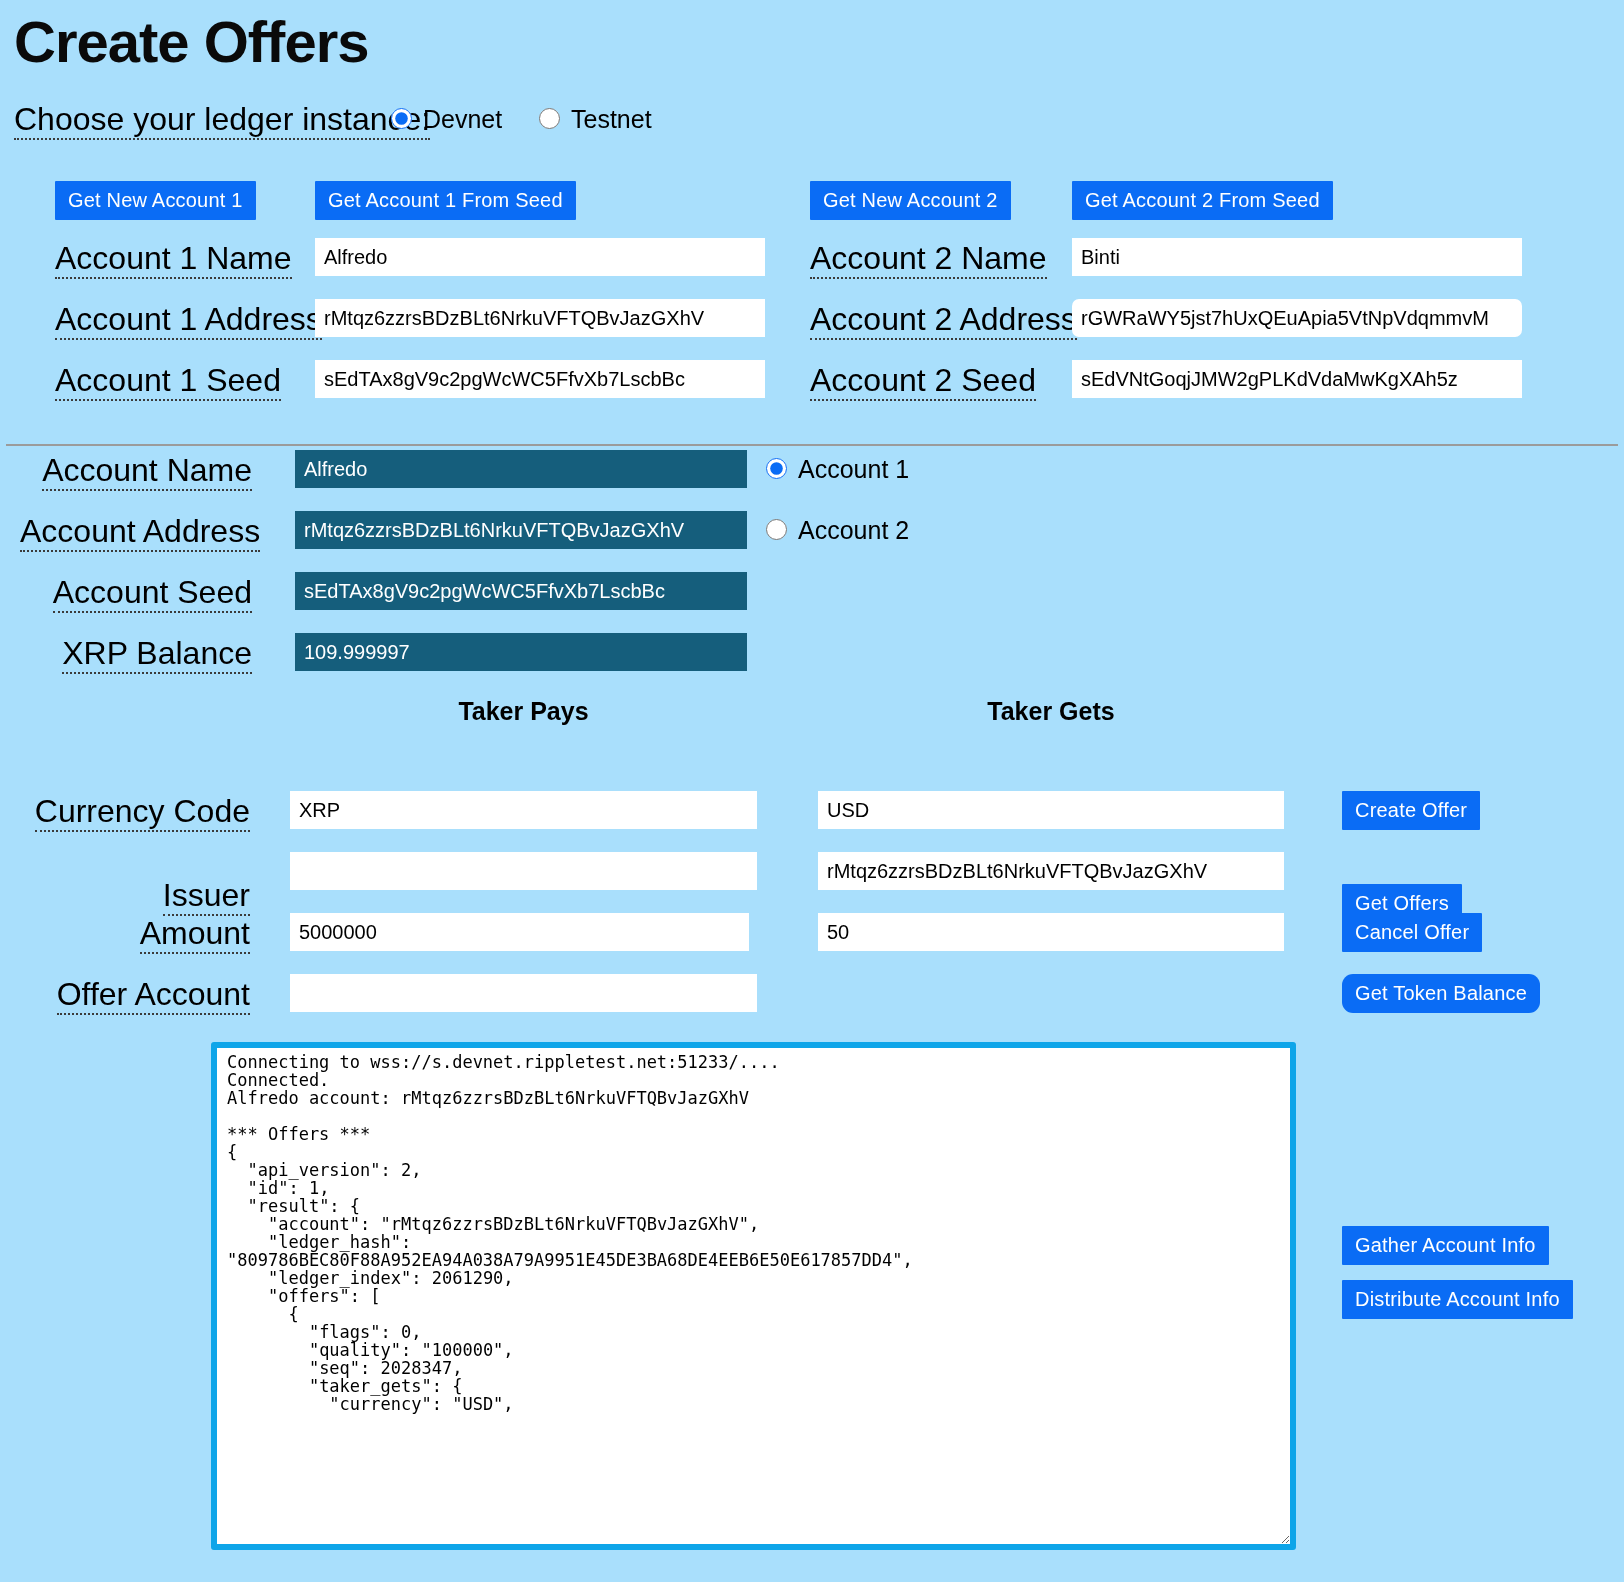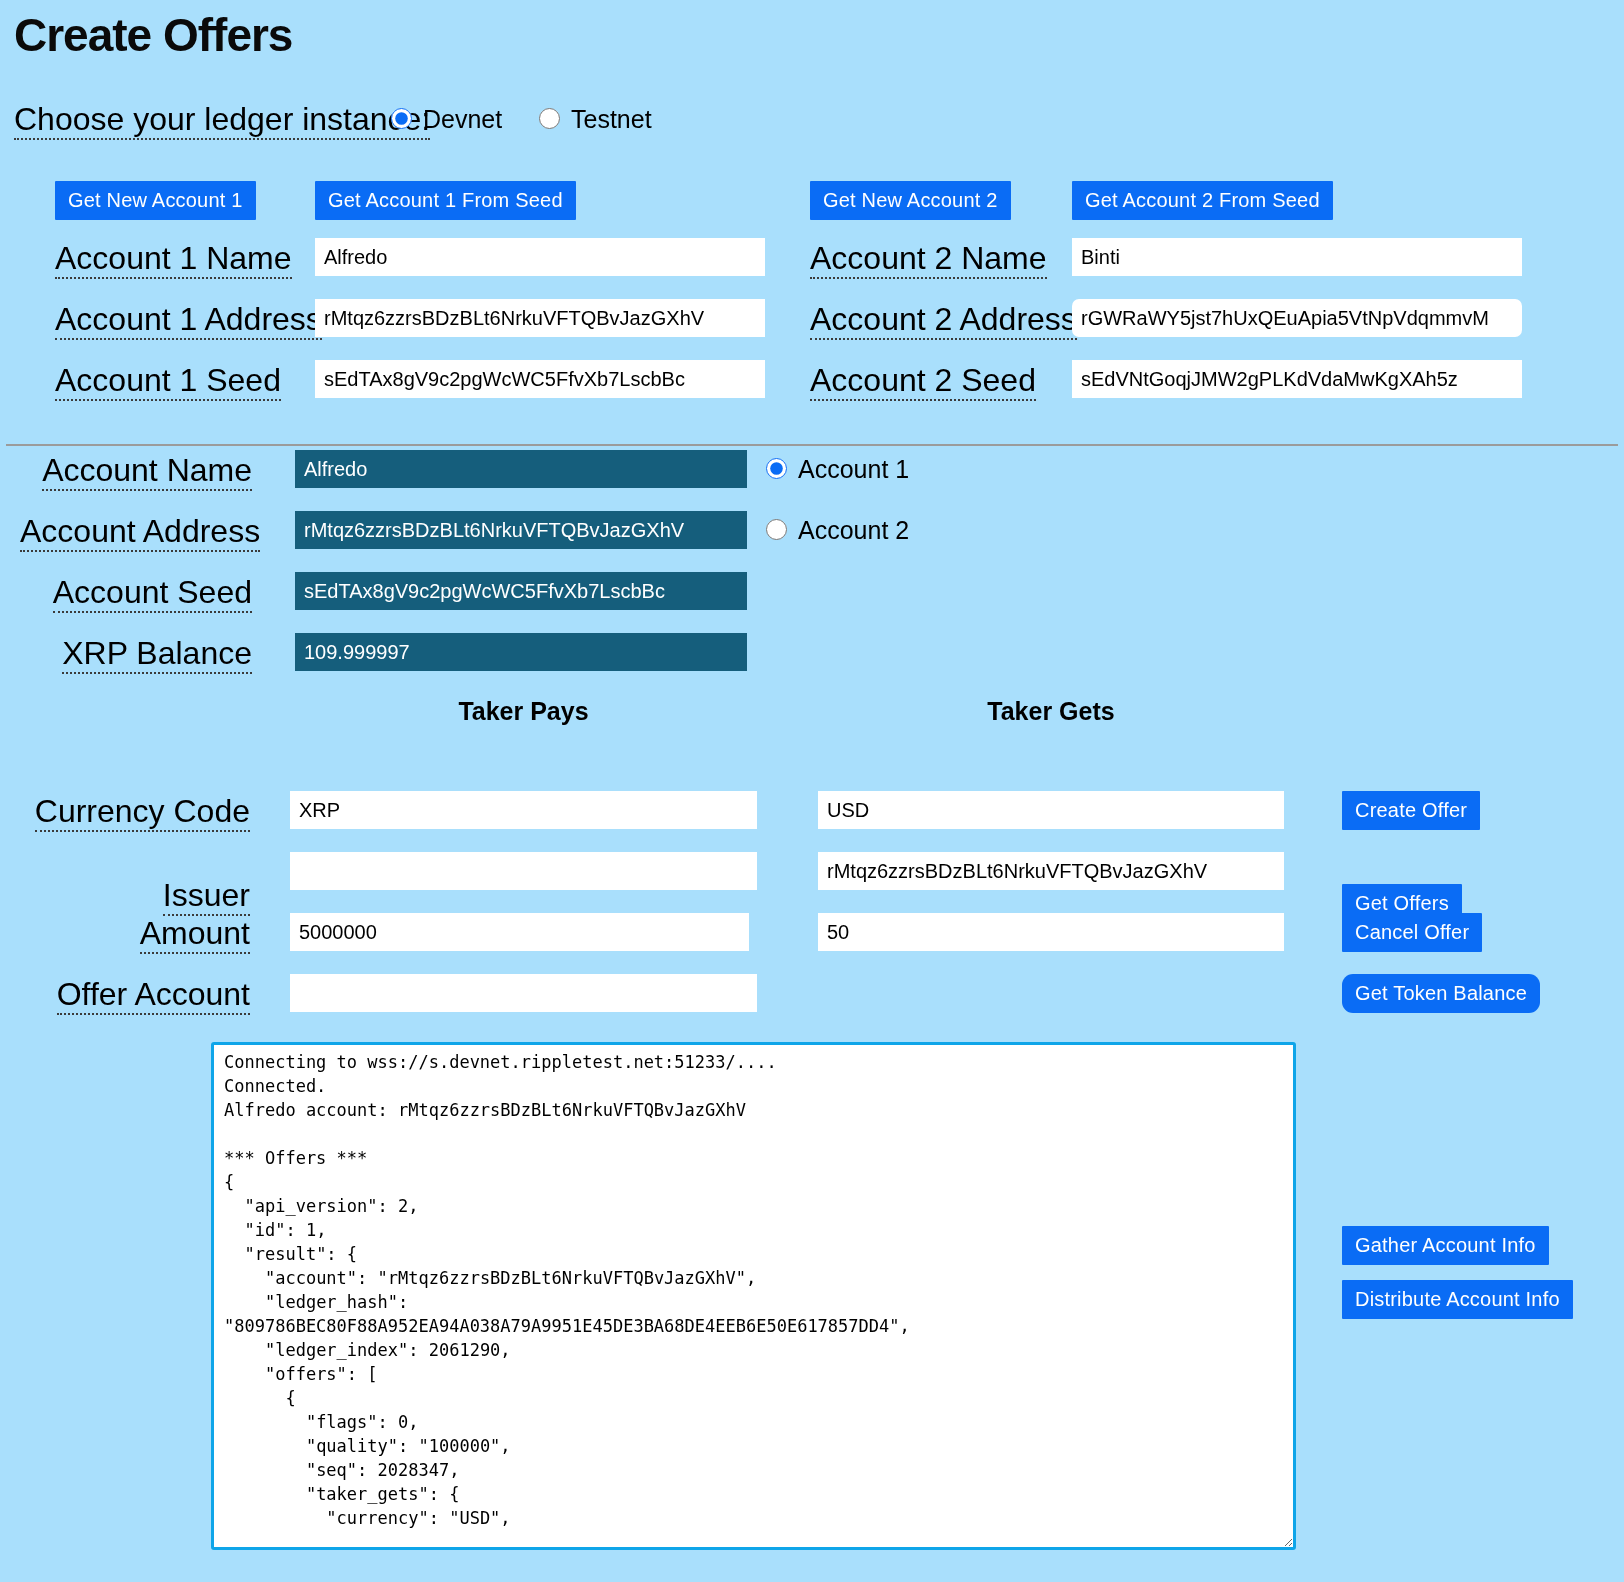--- a/index.html
+++ b/index.html
@@ -4,21 +4,21 @@
 <style>
   html,body{margin:0;padding:0;}
   body{
     width:1624px;height:1582px;position:relative;overflow:hidden;
     background:#A9DFFC;
     font-family:"Liberation Sans",sans-serif;
     color:#000;
   }
   .abs{position:absolute;}
   .page-title{
-    font-size:46px;font-weight:700;letter-spacing:-1px;margin:0;
+    font-size:58px;font-weight:700;letter-spacing:-1px;margin:0;
     font-family:"Liberation Sans",sans-serif;color:#0a0a0a;
   }
   .lbl{
     font-size:32px;color:#000;line-height:30px;white-space:nowrap;
   }
   .lbl .dotted{
     border-bottom:2px dotted #3a3a3a;padding-bottom:1px;
   }
   .lbl-right{text-align:right;}
   .btn{
@@ -36,22 +36,22 @@
     background:#155E7C;color:#ffffff;
   }
   input[type="radio"]{
     width:21px;height:21px;margin:0;accent-color:#0A6CF5;cursor:pointer;
   }
   .radio-lbl{font-size:25px;line-height:26px;white-space:nowrap;}
   .col-header{font-size:25px;font-weight:700;text-align:center;}
   .divider{height:2px;background:#9b9b9b;border:none;margin:0;}
   .console{
     box-sizing:border-box;width:1085px;height:508px;
-    background:#ffffff;border:3px solid #0ea5e9;border-radius:3px;
-    font-family:"DejaVu Sans Mono",monospace;font-size:17px;line-height:24px;
+    background:#ffffff;border:6px solid #0ea5e9;border-radius:3px;
+    font-family:"DejaVu Sans Mono",monospace;font-size:17px;line-height:18px;
     padding:5px 10px;color:#000;resize:both;overflow:hidden;outline:none;
     white-space:pre-wrap;
   }
 </style>
 </head>
 <body>
 
 <h1 class="abs page-title" style="left:14px;top:8px;">Create Offers</h1>
 
 <div class="abs lbl" style="left:14px;top:104px;">

